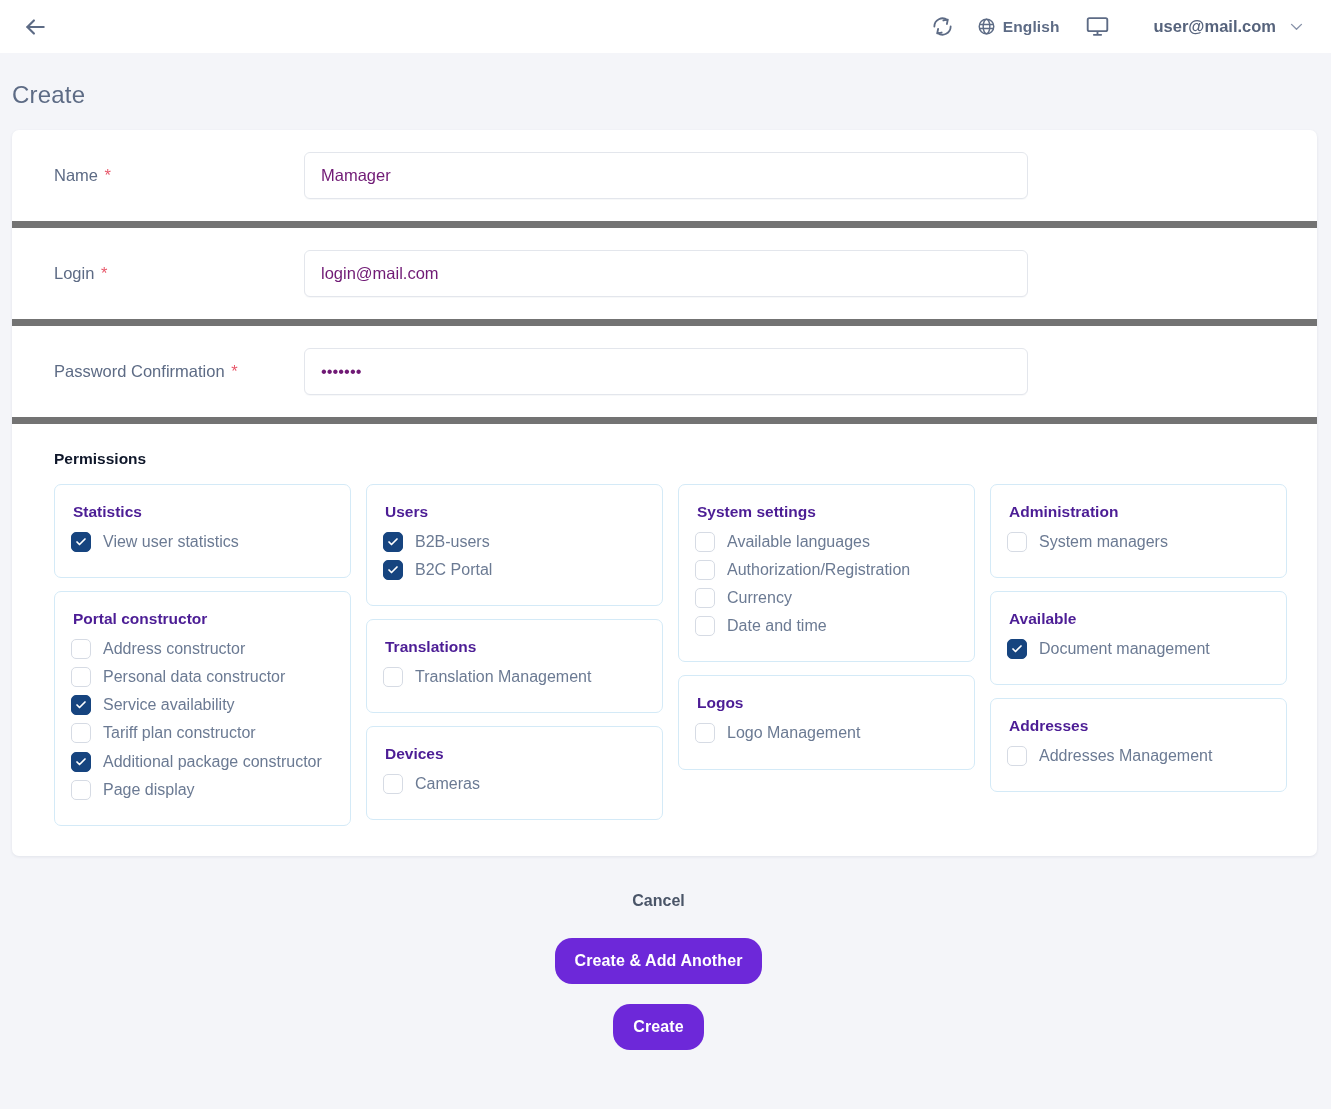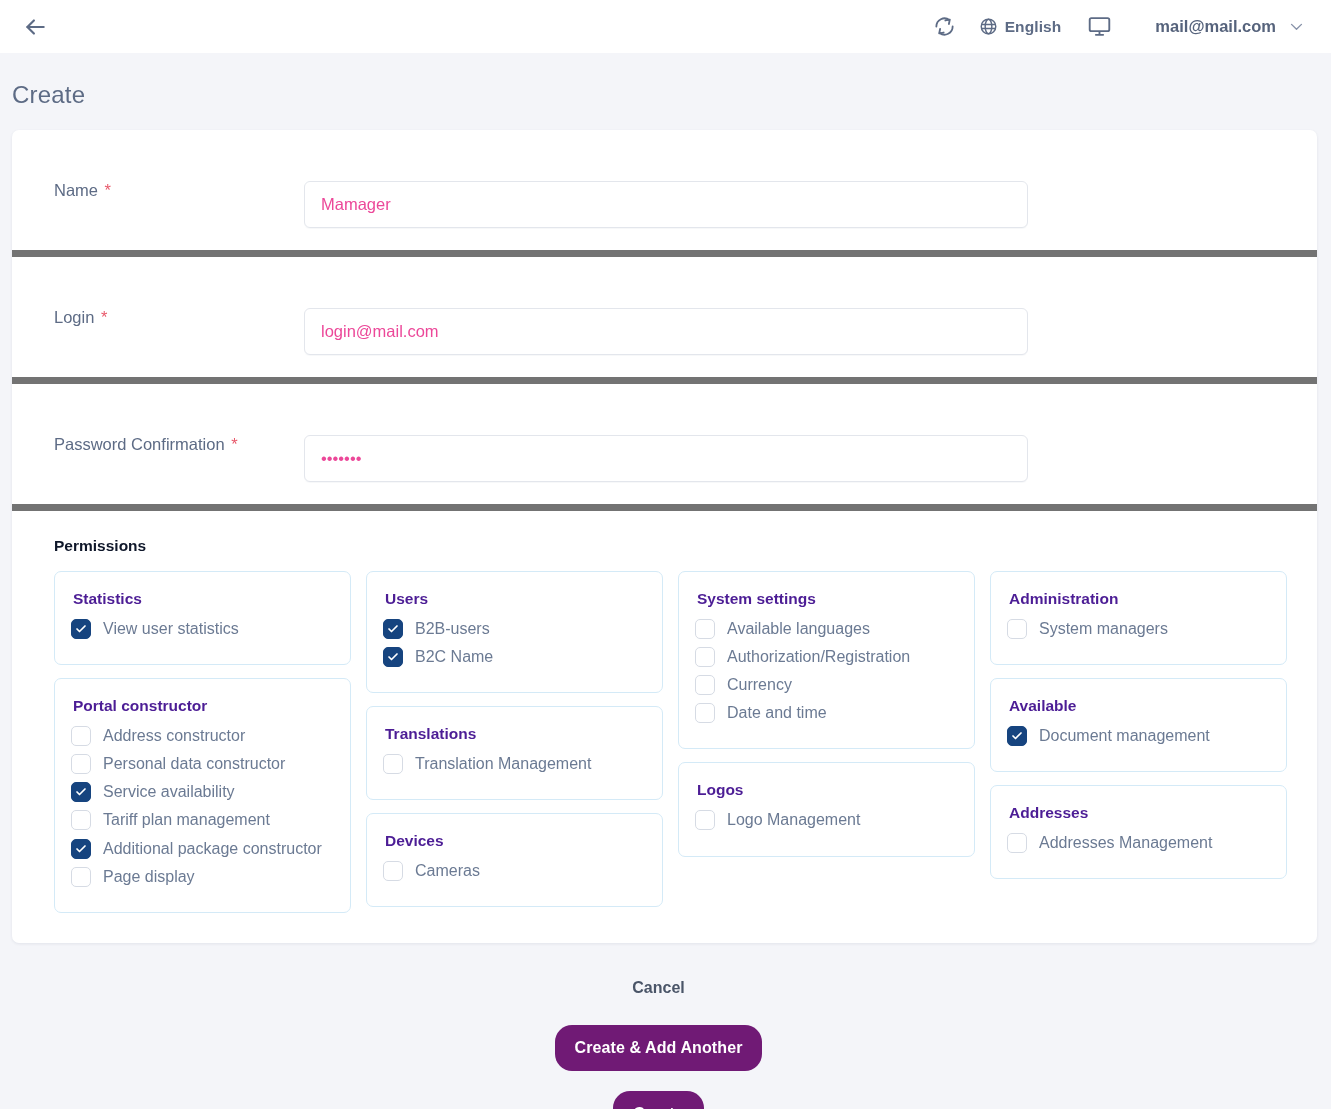--- a/index.html
+++ b/index.html
@@ -99,25 +99,24 @@
   .req { color: #e8596b; padding-left: 2px; }
 
   .field-input {
     width: 724px;
     height: 47px;
     border: 1px solid #e3e6ec;
     border-radius: 6px;
     background: #fff;
     font-family: "Liberation Sans", sans-serif;
     font-size: 16.5px;
-    color: #ec4899;
+    color: #701a75;
     padding: 0 16px;
     outline: none;
     box-shadow: 0 1px 1px rgba(40,55,90,.035);
-    margin-top: 29px;
   }
   .field-input::placeholder { color: #b2bbcb; }
 
   
   .perm-section {
     padding: 26px 30px 30px 30px;
   }
   .perm-title {
     font-size: 15.5px;
     font-weight: bold;
@@ -196,21 +195,21 @@
     font-size: 16px;
     font-weight: bold;
     color: #4a5568;
     background: none;
     border: none;
     cursor: pointer;
     font-family: "Liberation Sans", sans-serif;
     padding: 8px 6px;
   }
   .btn-primary {
-    background: #701a75;
+    background: #6d28d9;
     color: #ffffff;
     border: none;
     border-radius: 17px;
     font-size: 16px;
     font-weight: bold;
     font-family: "Liberation Sans", sans-serif;
     padding: 14px 20px;
     cursor: pointer;
     letter-spacing: .1px;
   }
@@ -251,21 +250,21 @@
 
     <div class="tb-icon">
       <svg width="25" height="25" viewBox="0 0 24 24" fill="none" stroke="currentColor" stroke-width="1.8" stroke-linejoin="round">
         <rect x="2.6" y="4" width="18.8" height="12.4" rx="1.6"></rect>
         <line x1="8.5" y1="20" x2="15.5" y2="20" stroke-linecap="round"></line>
         <line x1="12" y1="16.4" x2="12" y2="20"></line>
       </svg>
     </div>
 
     <div class="user-group">
-      <span class="user-email">mail@mail.com</span>
+      <span class="user-email">user@mail.com</span>
       <span class="chev" style="display:flex;align-items:center;">
         <svg width="17" height="17" viewBox="0 0 24 24" fill="none" stroke="currentColor" stroke-width="1.9" stroke-linecap="round" stroke-linejoin="round">
           <polyline points="5 9 12 16 19 9"></polyline>
         </svg>
       </span>
     </div>
 
   </div>
 </div>
 
@@ -316,21 +315,21 @@
             <label class="perm-item">
               <span class="cb checked">
                 <svg width="12" height="12" viewBox="0 0 24 24" fill="none" stroke="#ffffff" stroke-width="3.4" stroke-linecap="round" stroke-linejoin="round">
                   <polyline points="20 6 9 17 4 12"></polyline>
                 </svg>
               </span>
               <span class="perm-item-label">Service availability</span>
             </label>
             <label class="perm-item">
               <span class="cb"></span>
-              <span class="perm-item-label">Tariff plan management</span>
+              <span class="perm-item-label">Tariff plan constructor</span>
             </label>
             <label class="perm-item">
               <span class="cb checked">
                 <svg width="12" height="12" viewBox="0 0 24 24" fill="none" stroke="#ffffff" stroke-width="3.4" stroke-linecap="round" stroke-linejoin="round">
                   <polyline points="20 6 9 17 4 12"></polyline>
                 </svg>
               </span>
               <span class="perm-item-label">Additional package constructor</span>
             </label>
             <label class="perm-item">
@@ -349,21 +348,21 @@
                 </svg>
               </span>
               <span class="perm-item-label">B2B-users</span>
             </label>
             <label class="perm-item">
               <span class="cb checked">
                 <svg width="12" height="12" viewBox="0 0 24 24" fill="none" stroke="#ffffff" stroke-width="3.4" stroke-linecap="round" stroke-linejoin="round">
                   <polyline points="20 6 9 17 4 12"></polyline>
                 </svg>
               </span>
-              <span class="perm-item-label">B2C Name</span>
+              <span class="perm-item-label">B2C Portal</span>
             </label>
           </div>
           <div class="perm-group">
             <div class="perm-group-title">Translations</div>
             <label class="perm-item">
               <span class="cb"></span>
               <span class="perm-item-label">Translation Management</span>
             </label>
           </div>
           <div class="perm-group">

